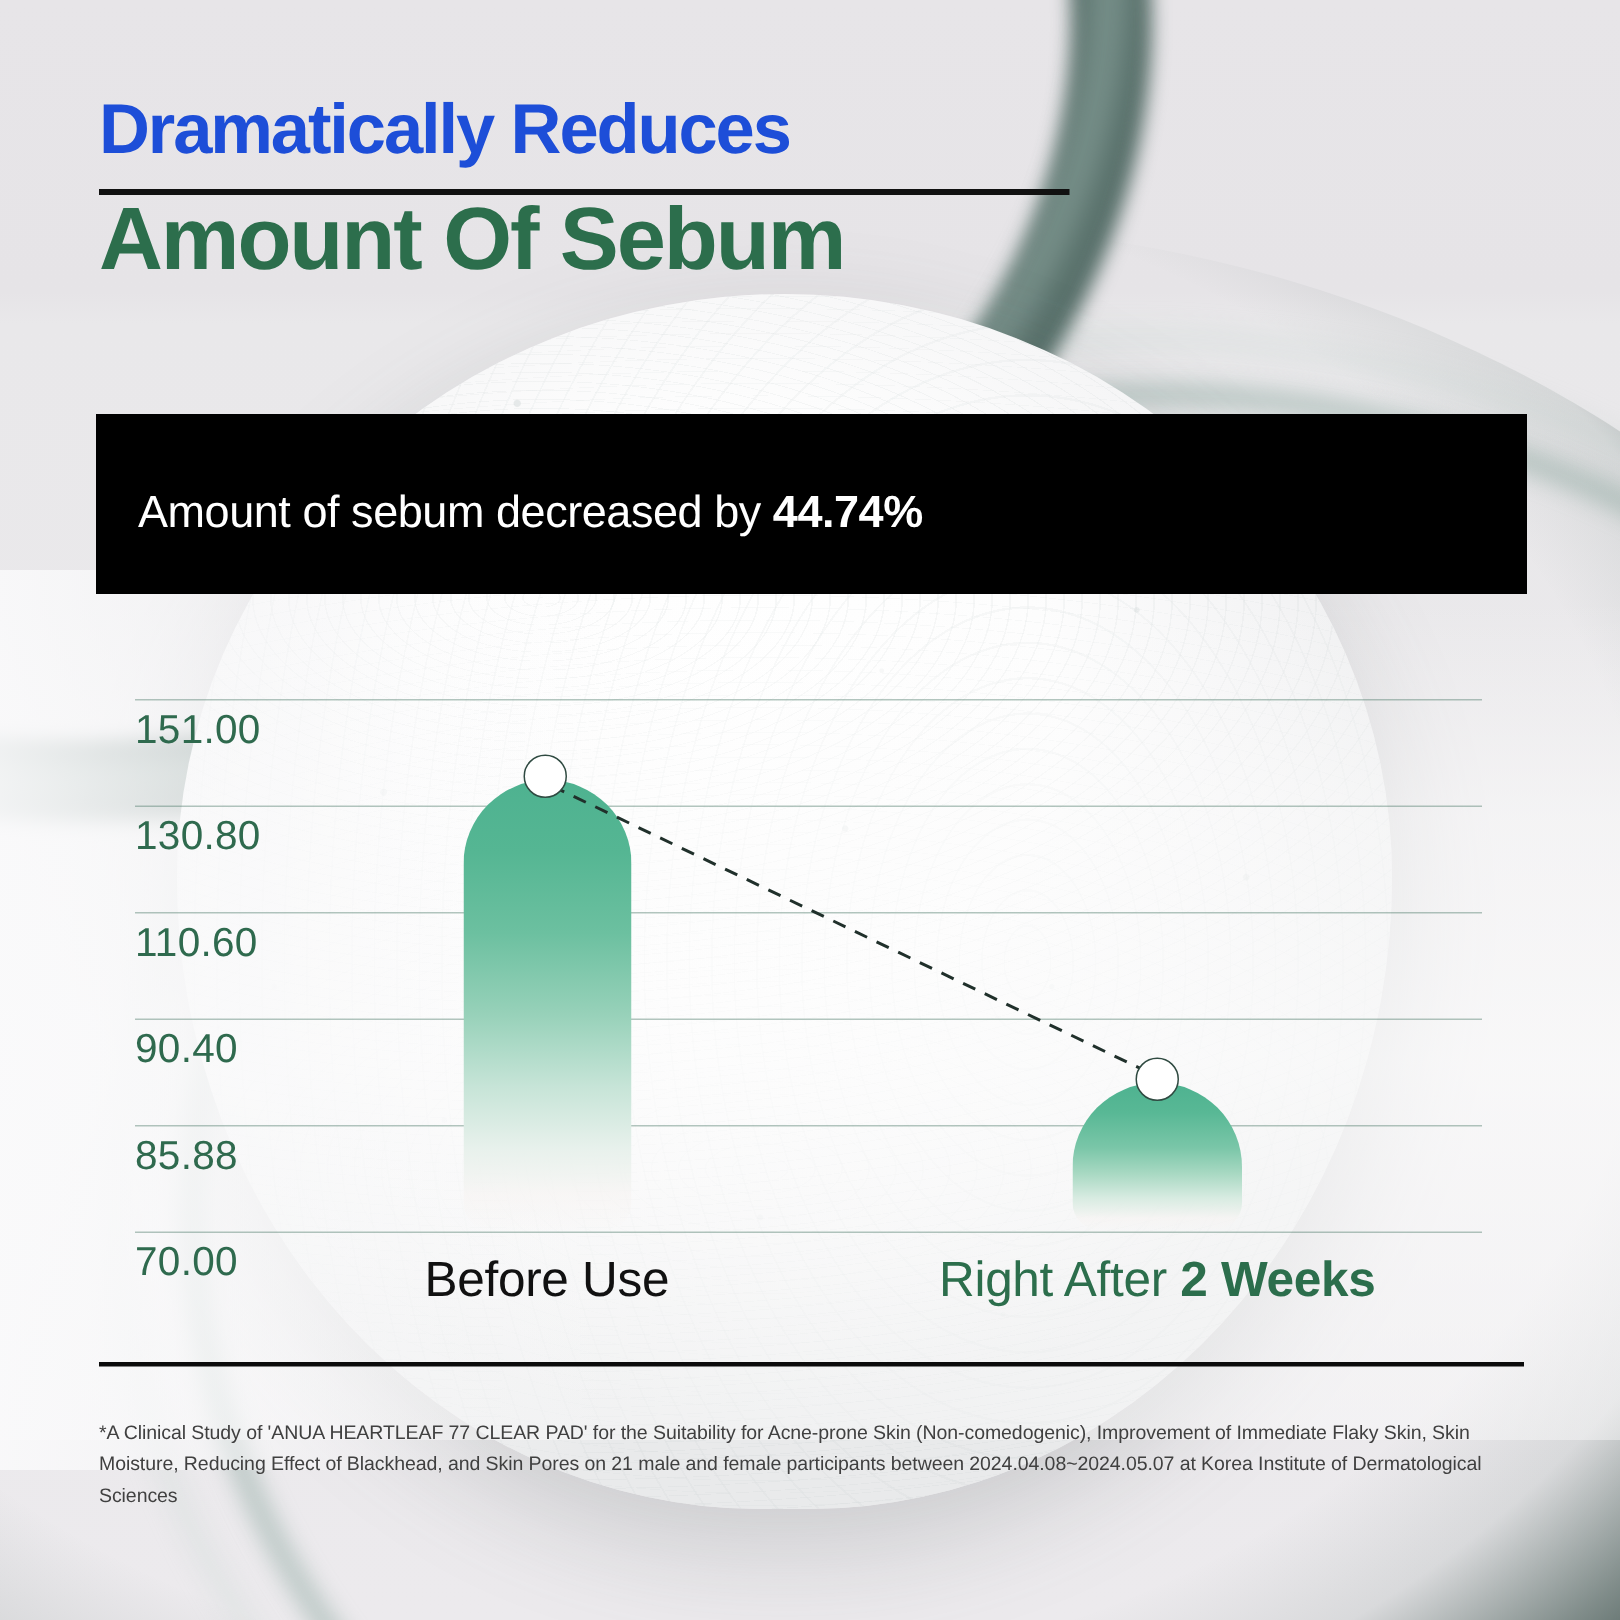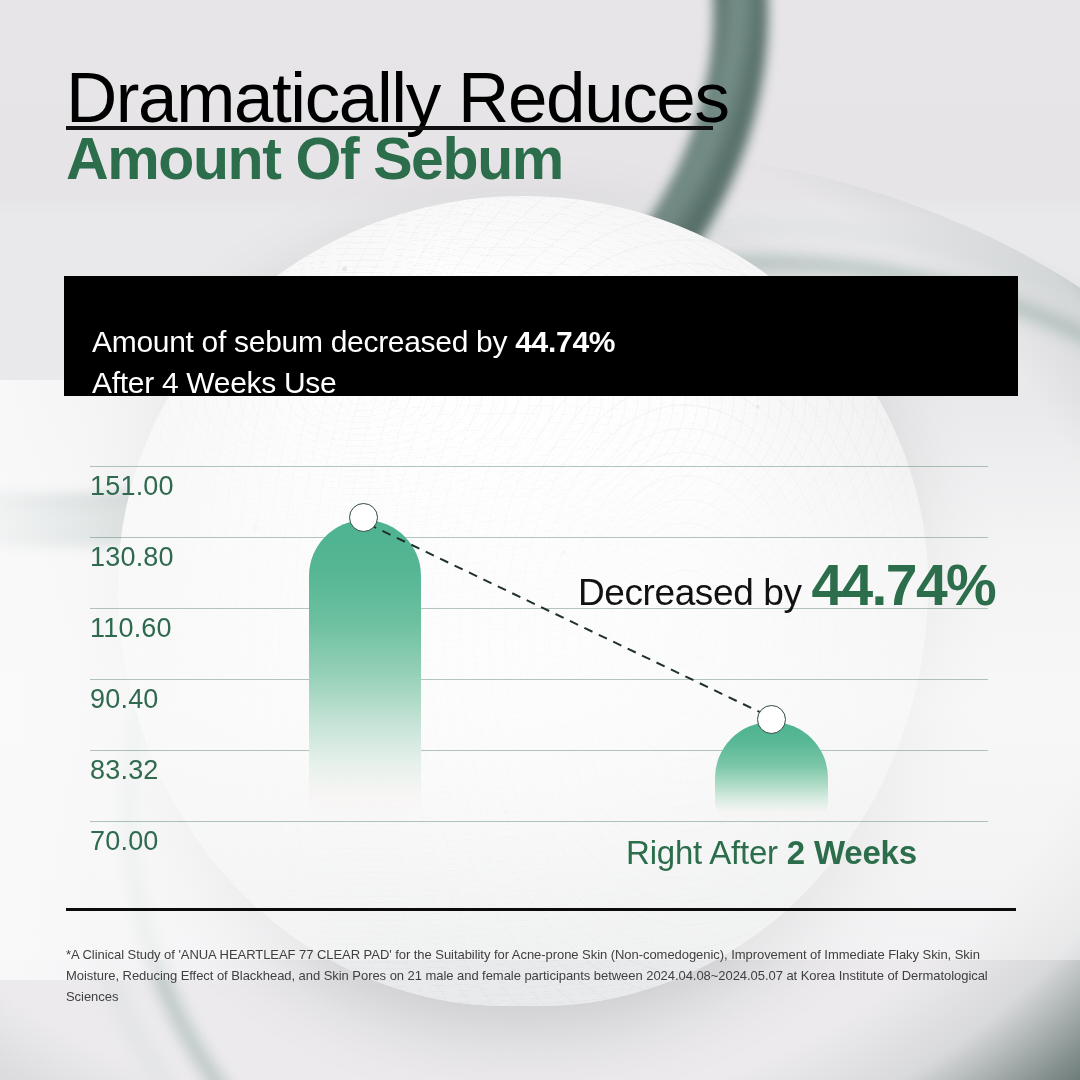--- a/index.html
+++ b/index.html
@@ -108,21 +108,21 @@
     background:linear-gradient(180deg, rgba(252,252,252,0) 0%, rgba(252,252,252,.55) 26%, rgba(253,253,253,.72) 55%, rgba(252,252,252,.42) 100%);
   }
   .haze-left{
     position:absolute;left:0;top:380px;width:420px;height:600px;
     background:linear-gradient(90deg, rgba(250,250,251,.88) 0%, rgba(250,250,251,.30) 62%, rgba(250,250,251,0) 100%);
   }
 
   
   .headline{
     position:absolute;left:66px;top:62px;
-    font-size:71px;font-weight:400;letter-spacing:-1.4px;color:#000000;
+    font-size:47px;font-weight:700;letter-spacing:-1.4px;color:#1d4ed8;
     line-height:1.0;white-space:nowrap;
   }
   .headline-rule{
     position:absolute;left:66px;top:126px;width:647px;height:4px;background:#111111;
   }
   .subhead{
     position:absolute;left:66px;top:130px;
     font-size:59px;font-weight:700;letter-spacing:-1.4px;color:#2c6e4c;
     line-height:1.0;white-space:nowrap;
   }
@@ -215,21 +215,20 @@
   <div class="haze"></div>
   <div class="haze-left"></div>
 </div>
 
 <div class="headline">Dramatically Reduces</div>
 <div class="headline-rule"></div>
 <div class="subhead">Amount Of Sebum</div>
 
 <div class="banner">
   <div class="banner-l1"><span>Amount of sebum decreased by </span><b>44.74%</b></div>
-  <div class="banner-l2">After 4 Weeks Use</div>
 </div>
 
 <div class="chart">
 
   <div class="gridline" style="top:466px"></div>
   <div class="gridline" style="top:537px"></div>
   <div class="gridline" style="top:608px"></div>
   <div class="gridline" style="top:679px"></div>
   <div class="gridline" style="top:750px"></div>
   <div class="gridline" style="top:821px"></div>
@@ -245,22 +244,22 @@
     <line x1="368" y1="524" x2="768" y2="716" stroke="#20302b" stroke-width="2" stroke-dasharray="9 7" fill="none"></line>
   </svg>
 
   <div class="marker" style="left:349px;top:503px;"></div>
   <div class="marker" style="left:757px;top:705px;"></div>
 
   <div class="ytick" style="top:471px">151.00</div>
   <div class="ytick" style="top:542px">130.80</div>
   <div class="ytick" style="top:613px">110.60</div>
   <div class="ytick" style="top:684px">90.40</div>
-  <div class="ytick" style="top:755px">83.32</div>
+  <div class="ytick" style="top:755px">85.88</div>
   <div class="ytick" style="top:826px">70.00</div>
 
+  <div class="xlabel xlabel-before">Before Use</div>
   <div class="xlabel xlabel-after"><span>Right After </span><b>2 Weeks</b></div>
 
-  <div class="callout"><span class="co-text">Decreased by </span><span class="co-pct">44.74%</span></div>
 </div>
 
 <div class="foot-rule"></div>
 <div class="footnote">*A Clinical Study of 'ANUA HEARTLEAF 77 CLEAR PAD' for the Suitability for Acne-prone Skin (Non-comedogenic), Improvement of Immediate Flaky Skin, Skin Moisture, Reducing Effect of Blackhead, and Skin Pores on 21 male and female participants between 2024.04.08~2024.05.07 at Korea Institute of Dermatological Sciences</div>
 
 </body></html>

